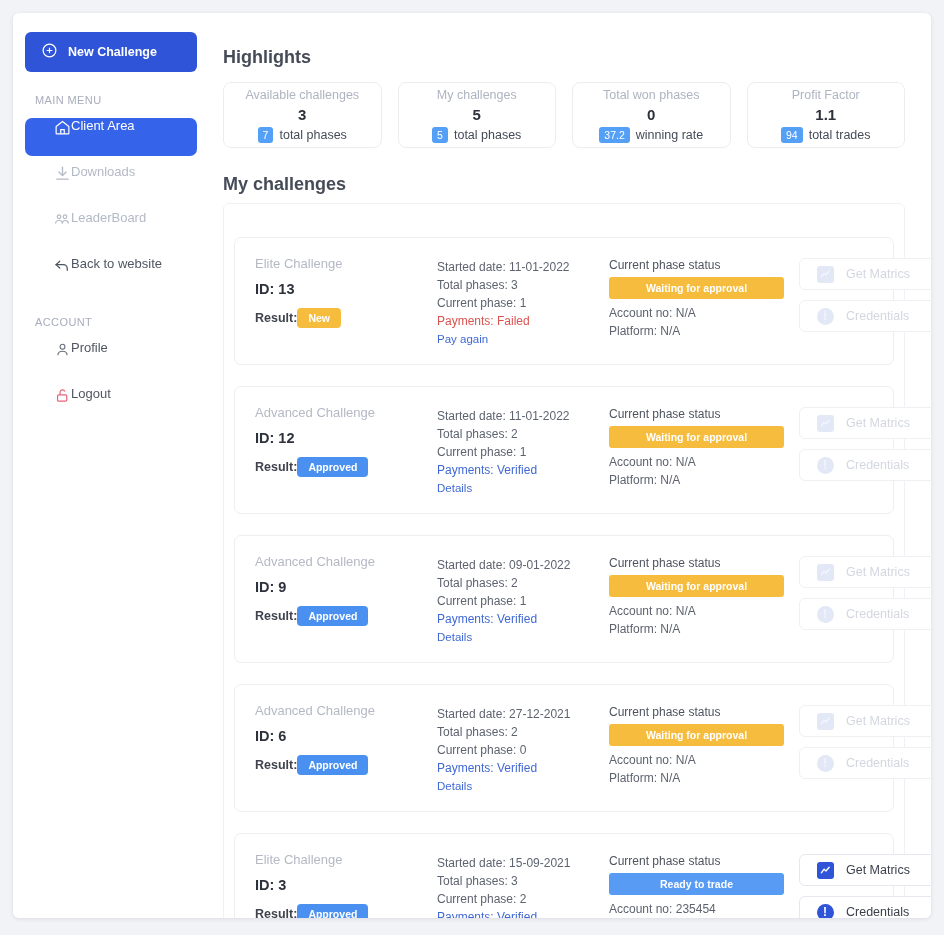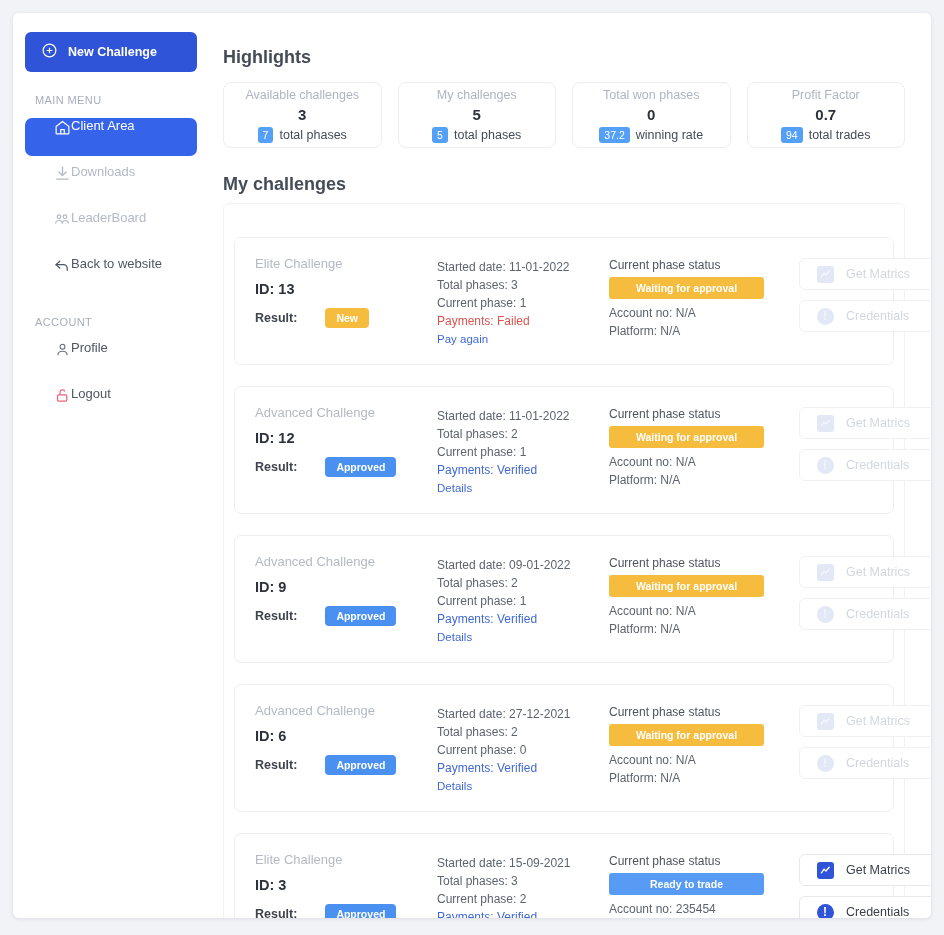--- a/index.html
+++ b/index.html
@@ -119,21 +119,21 @@
     margin-bottom: 18px;
     min-height: 110px;
     background: #fff;
     margin-top: 21px;
   }
   .challenge-row:last-child { margin-bottom: 4px; }
 
   .col-left { flex: 0 0 182px; }
   .chal-type { font-size: 13px; color: #b4b9c4; margin-bottom: 10px; }
   .chal-id { font-size: 14.5px; font-weight: bold; color: #2c313b; margin-bottom: 11px; }
-  .chal-result-line { display: flex; align-items: center; gap: 28px; }
+  .chal-result-line { display: flex; align-items: center; gap: 0; }
   .chal-result-label { font-size: 12.5px; color: #3e434e; font-weight: bold; }
   .badge {
     display: inline-block;
     font-size: 10.5px;
     color: #ffffff;
     border-radius: 4px;
     padding: 4px 11px;
     line-height: 12px;
     font-weight: bold;
   }
@@ -143,21 +143,21 @@
   .col-mid { flex: 0 0 172px; padding-top: 2px; }
   .info-line { font-size: 12px; color: #5d636f; line-height: 18px; }
   .info-line.failed { color: #d9534f; }
   .info-link { font-size: 11.5px; color: #4169d4; line-height: 18px; cursor: pointer; display: block; }
   .info-link.verified { font-size: 12px; }
 
   .col-status { flex: 0 0 190px; padding-top: 2px; }
   .status-label { font-size: 12px; color: #4e545f; margin-bottom: 5px; }
   .status-chip {
     display: block;
-    width: 155px;
+    width: 175px;
     text-align: center;
     font-size: 10.5px;
     color: #ffffff;
     border-radius: 3px;
     padding: 5px 0;
     margin-bottom: 5px;
     font-weight: bold;
   }
   .status-chip.waiting { background: #f6bc3e; }
   .status-chip.ready { background: #579bf5; }
@@ -309,21 +309,21 @@
         <div class="stat-card">
           <div class="stat-title">Total won phases</div>
           <div class="stat-value">0</div>
           <div class="stat-sub">
             <span class="pill">37.2</span>
             <span>winning rate</span>
           </div>
         </div>
         <div class="stat-card">
           <div class="stat-title">Profit Factor</div>
-          <div class="stat-value">0.7</div>
+          <div class="stat-value">1.1</div>
           <div class="stat-sub">
             <span class="pill">94</span>
             <span>total trades</span>
           </div>
         </div>
       </div>
 
       <div class="section-title my-challenges-title">My challenges</div>
 
       <div class="challenges-wrap">

